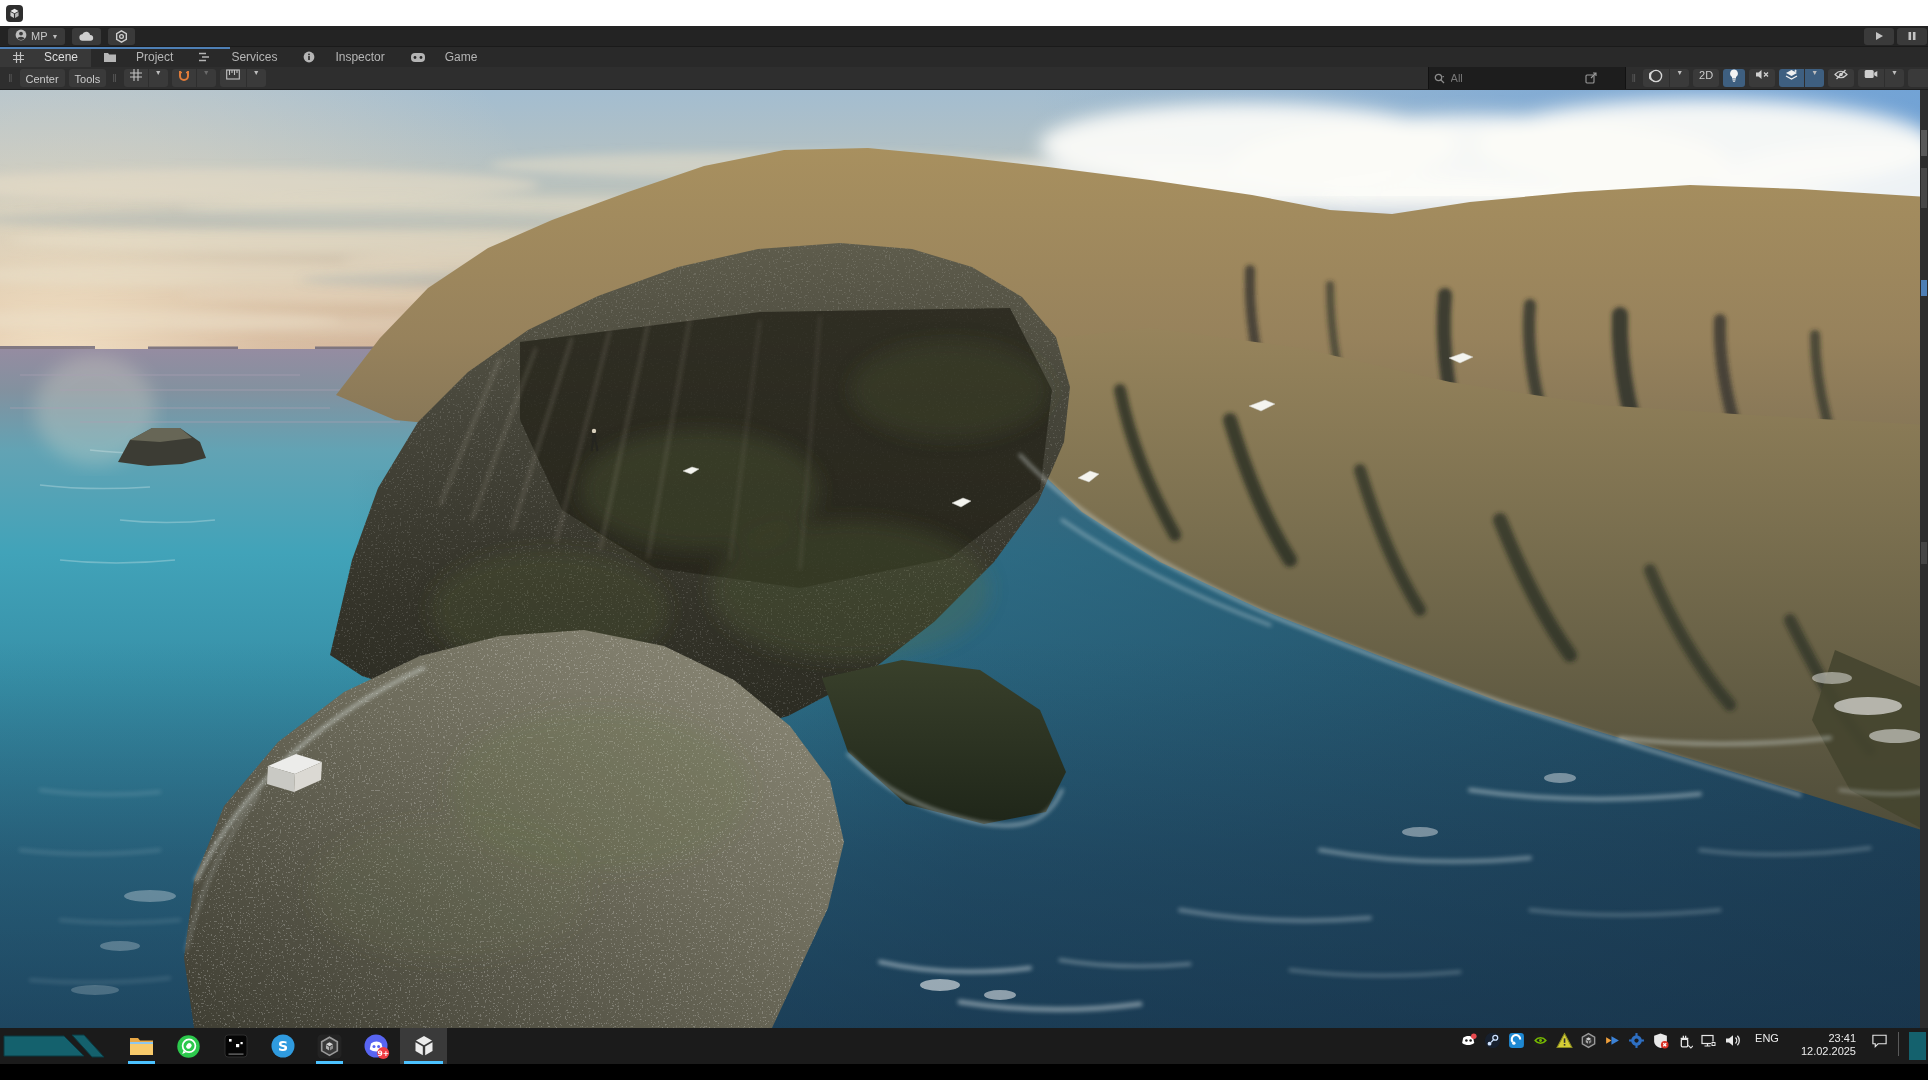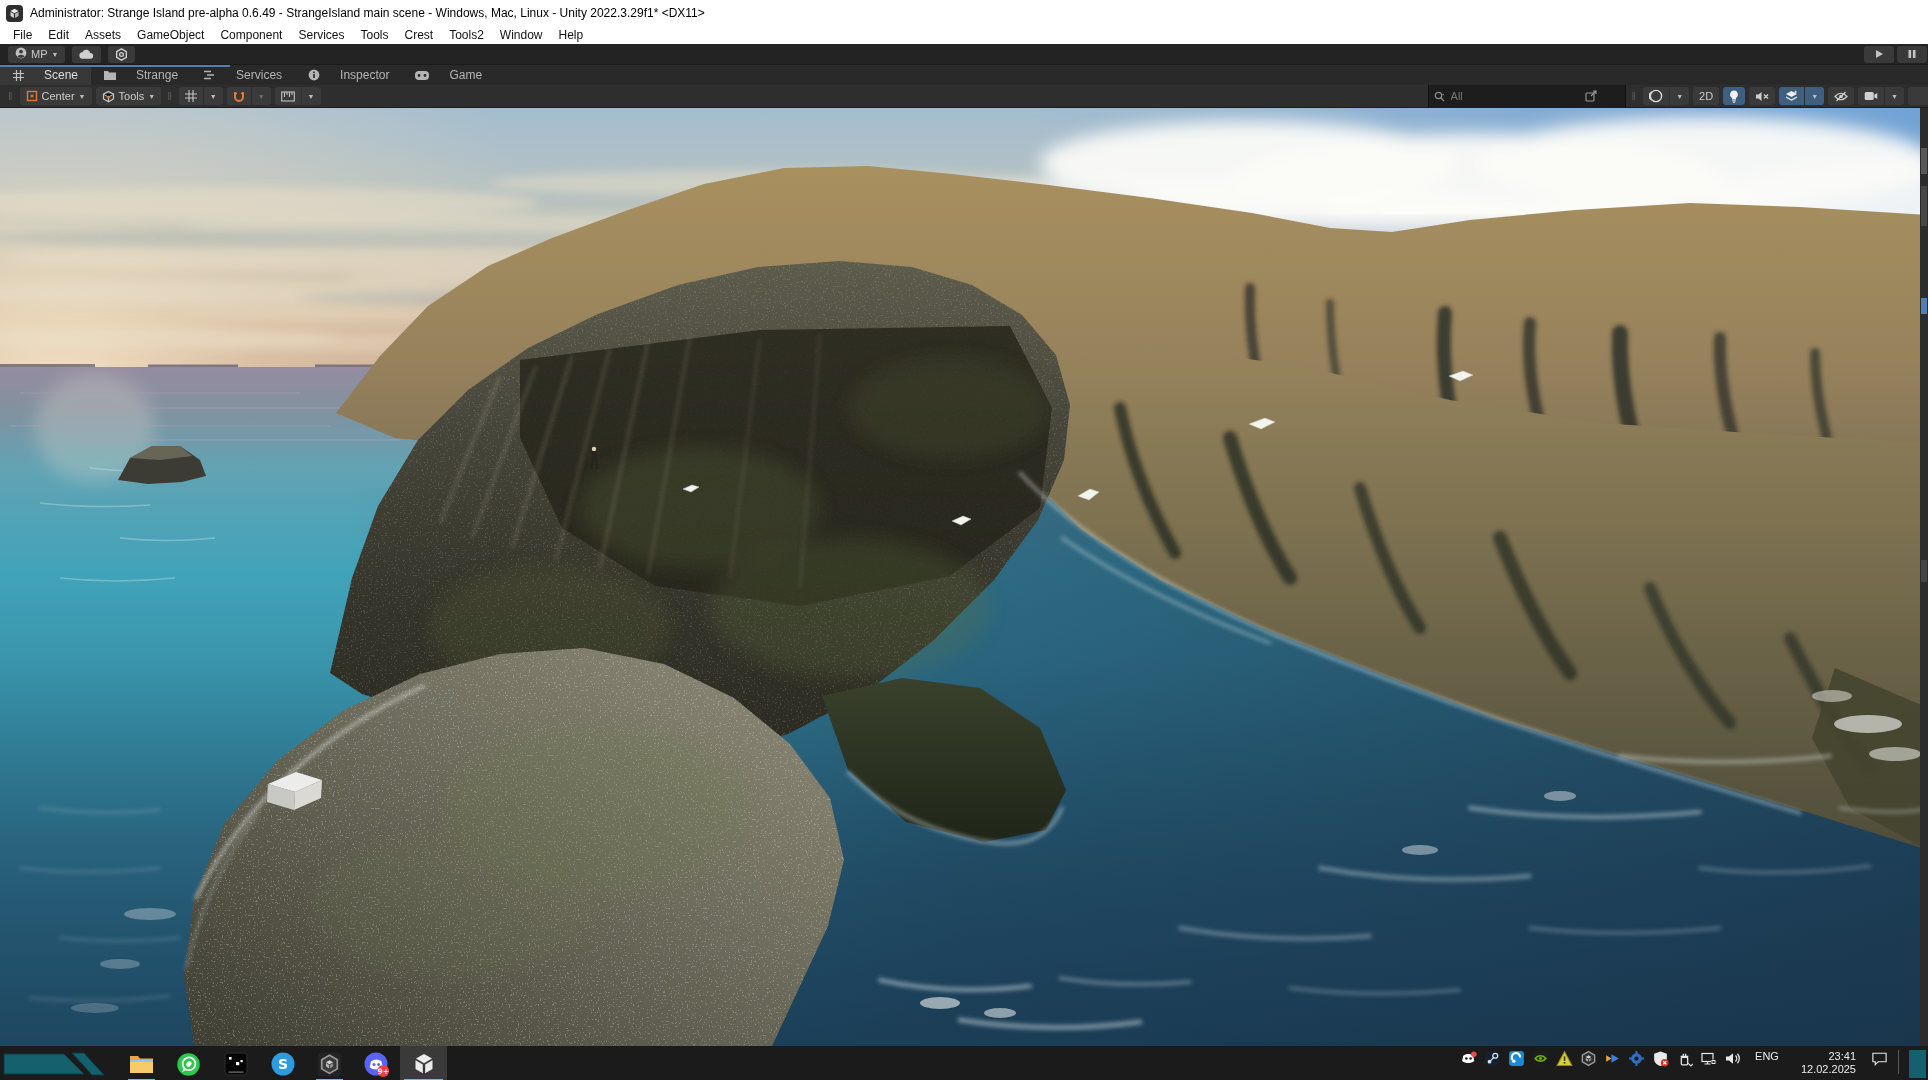--- a/index.html
+++ b/index.html
@@ -19,21 +19,21 @@
   .play-group{margin-left:auto;display:flex;gap:3px;margin-right:-7px;}
   .pbtn{width:30px;height:17px;background:#3a3a3a;border-radius:3px;display:flex;align-items:center;justify-content:center;}
   
   .tabbar{height:20px;background:#292929;display:flex;flex:0 0 auto;position:relative;}
   .tabbar::before{content:"";position:absolute;top:0;left:0;width:230px;height:2px;background:#4e7fb5;}
   .tab{display:flex;align-items:center;gap:20px;padding:0 13px;font-size:12px;color:#b5b5b5;}
   .tab.active{background:#383838;color:#dedede;}
   
   .scenebar{height:22px;background:#2e2e2e;border-bottom:1px solid #1c1c1c;display:flex;align-items:center;padding:0 6px;gap:4px;font-size:11px;color:#ccc;flex:0 0 auto;overflow:hidden;}
   .handle{color:#5a5a5a;font-size:11px;letter-spacing:1px;margin:0 2px;}
-  .sbtn{height:18px;background:#3a3a3a;border-radius:3px;display:flex;align-items:center;padding:0 6px;gap:4px;}
+  .sbtn{height:18px;background:#3a3a3a;border-radius:3px;display:flex;align-items:center;padding:0 6px;gap:4px;flex-direction:column;}
   .sbtn.on{background:#3e5f80;}
   .sbtn.dim .caret{color:#6a6a6a;}
   .searchbox{width:186px;height:16px;background:#1d1d1d;border:1px solid #121212;border-radius:2px;display:flex;align-items:center;padding:15px 5px;gap:4px;margin-left:auto;}
   .searchbox input{background:transparent;border:none;outline:none;color:#bbb;font-size:11px;width:128px;font-family:"Liberation Sans",sans-serif;}
   .searchbox input::placeholder{color:#777;}
   .sgrp{display:flex;gap:1px;}
   .sgrp .sbtn{border-radius:0;}
   .sgrp .sbtn:first-child{border-radius:3px 0 0 3px;}
   .sgrp .sbtn:last-child{border-radius:0 3px 3px 0;}
   
@@ -59,36 +59,22 @@
 <div class="app">
 
   <div class="titlebar">
     <span class="title-ico">
       <svg width="13" height="13" viewBox="0 0 16 16">
           <path d="M8,2 L13,4.8 L8,7.6 L3,4.8 Z" fill="#e8e8e8"></path>
           <path d="M3,6 L7.3,8.4 L7.3,13.5 L3,11 Z" fill="#cfcfcf"></path>
           <path d="M13,6 L8.7,8.4 L8.7,13.5 L13,11 Z" fill="#b5b5b5"></path>
         </svg>
     </span>
-    <span class="titletext">Administrator: Strange Island pre-alpha 0.6.49 - StrangeIsland main scene - Windows, Mac, Linux - Unity 2022.3.29f1* &lt;DX11&gt;</span>
   </div>
 
-  <div class="menubar">
-    <span class="menu-item">File</span>
-    <span class="menu-item">Edit</span>
-    <span class="menu-item">Assets</span>
-    <span class="menu-item">GameObject</span>
-    <span class="menu-item">Component</span>
-    <span class="menu-item">Services</span>
-    <span class="menu-item">Tools</span>
-    <span class="menu-item">Crest</span>
-    <span class="menu-item">Tools2</span>
-    <span class="menu-item">Window</span>
-    <span class="menu-item">Help</span>
-  </div>
 
   <div class="maintoolbar">
     <div class="tbtn">
       <span><svg width="12" height="12" viewBox="0 0 12 12">
             <circle cx="6" cy="6" r="5.4" fill="#bdbdbd"></circle>
             <circle cx="6" cy="4.6" r="1.9" fill="#3a3a3a"></circle>
             <path d="M2.3,9.6 a4,3 0 0 1 7.4,0 a5.4,5.4 0 0 1 -7.4,0 z" fill="#3a3a3a"></path>
           </svg></span>
       <span>MP</span>
       <span class="caret">▼</span>
@@ -123,21 +109,21 @@
     <div class="tab active">
       <svg width="11" height="11" viewBox="0 0 11 11">
           <path d="M3.5,0 V11 M7.5,0 V11 M0,3.5 H11 M0,7.5 H11" stroke="#c3c3c3" stroke-width="1.2"></path>
         </svg>
       <span>Scene</span>
     </div>
     <div class="tab">
       <svg width="12" height="10" viewBox="0 0 12 10">
           <path d="M0,1 h4 l1.2,1.5 H12 V10 H0 Z" fill="#b5b5b5"></path>
         </svg>
-      <span>Strange</span>
+      <span>Project</span>
     </div>
     <div class="tab">
       <svg width="12" height="10" viewBox="0 0 12 10">
           <path d="M0,1.5 H7 M3,5 H10 M0,8.5 H7" stroke="#b5b5b5" stroke-width="1.4"></path>
         </svg>
       <span>Services</span>
     </div>
     <div class="tab">
       <svg width="12" height="12" viewBox="0 0 12 12">
           <circle cx="6" cy="6" r="5.4" fill="#b5b5b5"></circle>

